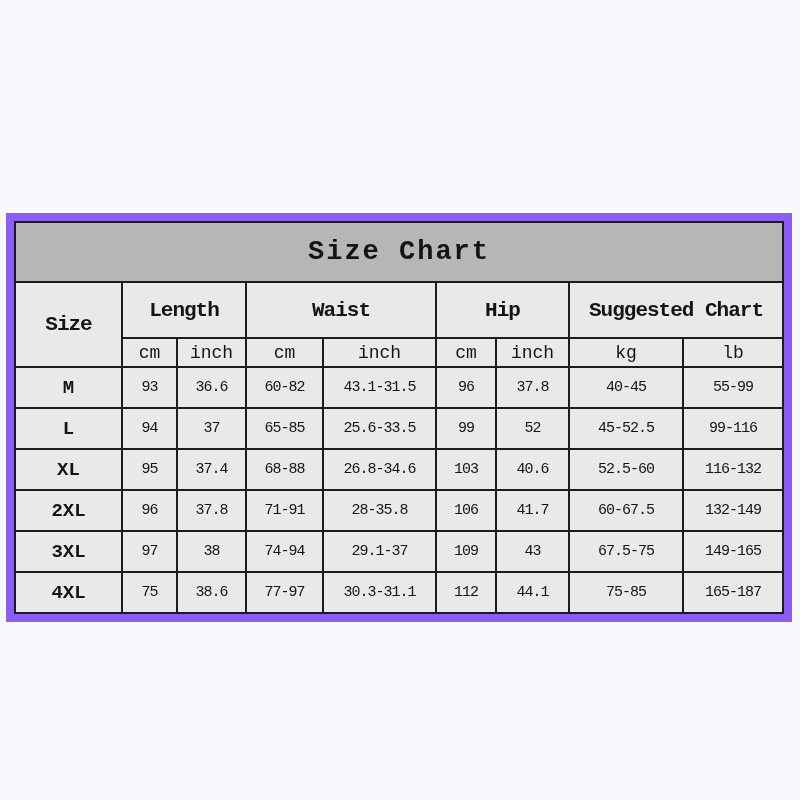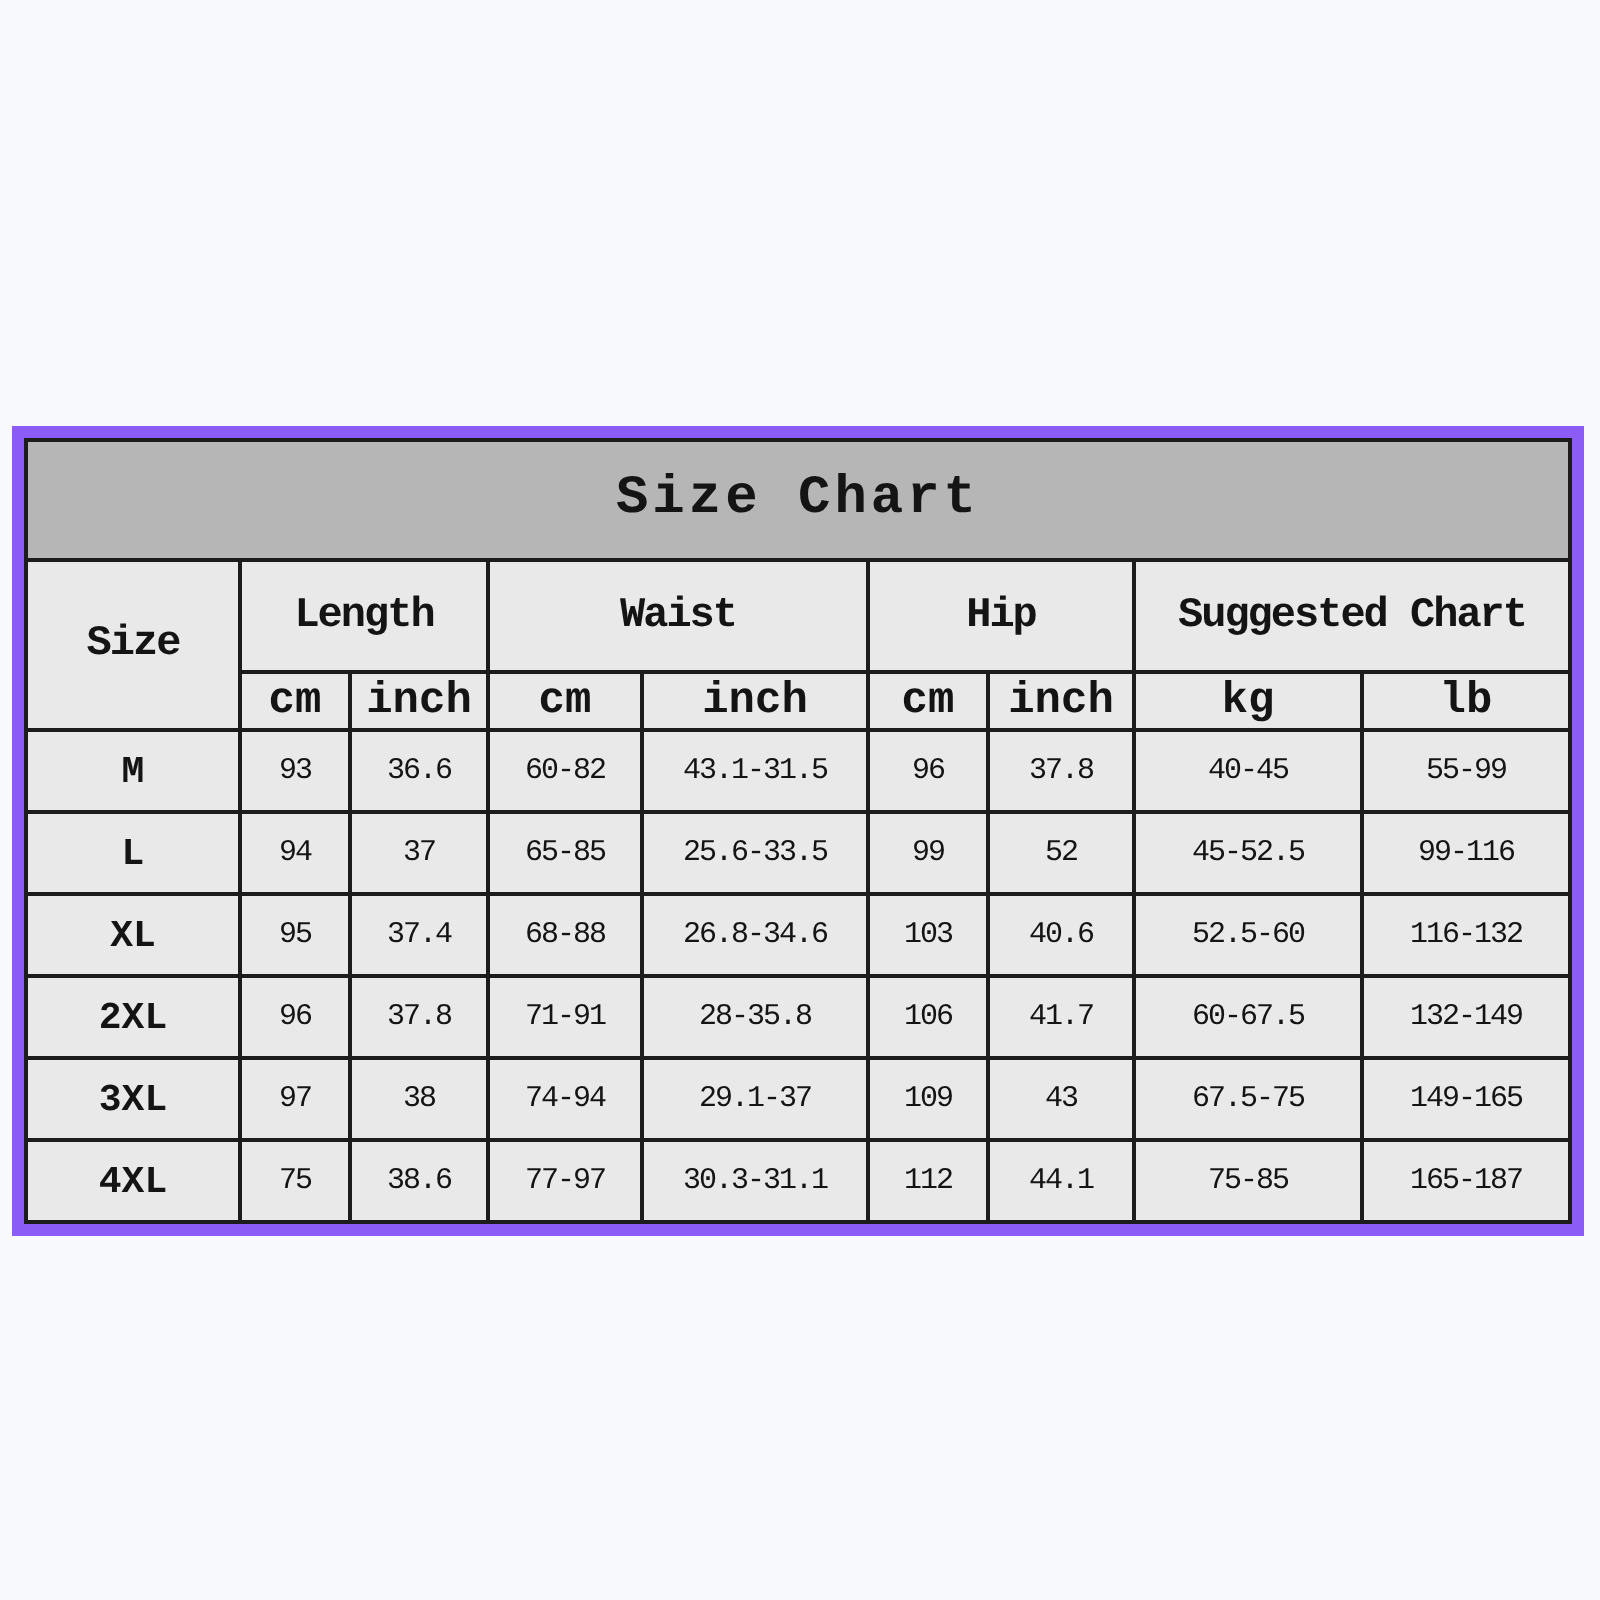--- a/index.html
+++ b/index.html
@@ -13,21 +13,21 @@
     position: relative;
     font-family: "Liberation Mono", "DejaVu Sans Mono", monospace;
     color: #141414;
   }
   .chart-wrap {
     position: absolute;
     left: 6px;
     top: 213px;
     width: 786px;
     box-sizing: border-box;
-    border: 6px solid #8b5cf6;
+    border: 8px solid #8b5cf6;
     background: #e9e9e9;
   }
   table.size-chart {
     width: 100%;
     border-collapse: collapse;
     table-layout: fixed;
   }
   table.size-chart th,
   table.size-chart td {
     border: 2px solid #1c1c1c;
@@ -46,22 +46,22 @@
     letter-spacing: 2px;
   }
   tr.group-row th {
     height: 54px;
     font-size: 21px;
     font-weight: bold;
     letter-spacing: -1px;
   }
   tr.unit-row th {
     height: 27px;
-    font-size: 22px;
-    font-weight: bold;
+    font-size: 18px;
+    font-weight: normal;
   }
   tr.data-row td {
     height: 39px;
     font-size: 15px;
     font-weight: normal;
     letter-spacing: -1px;
   }
   tr.data-row td.size-cell {
     font-weight: bold;
     font-size: 19px;

